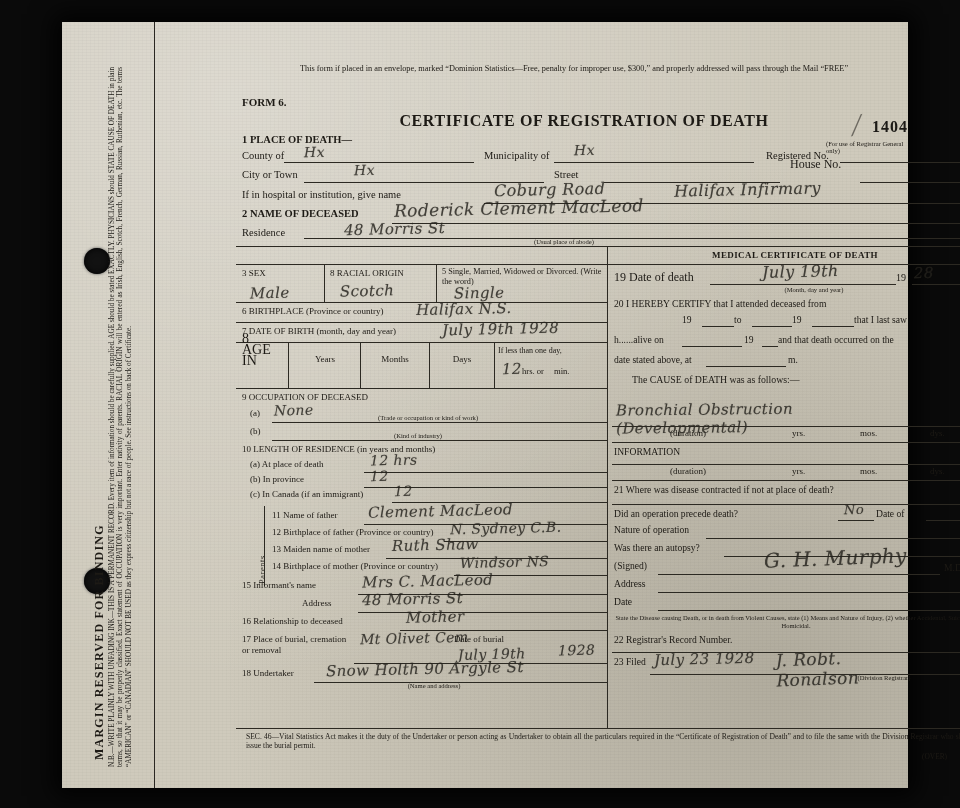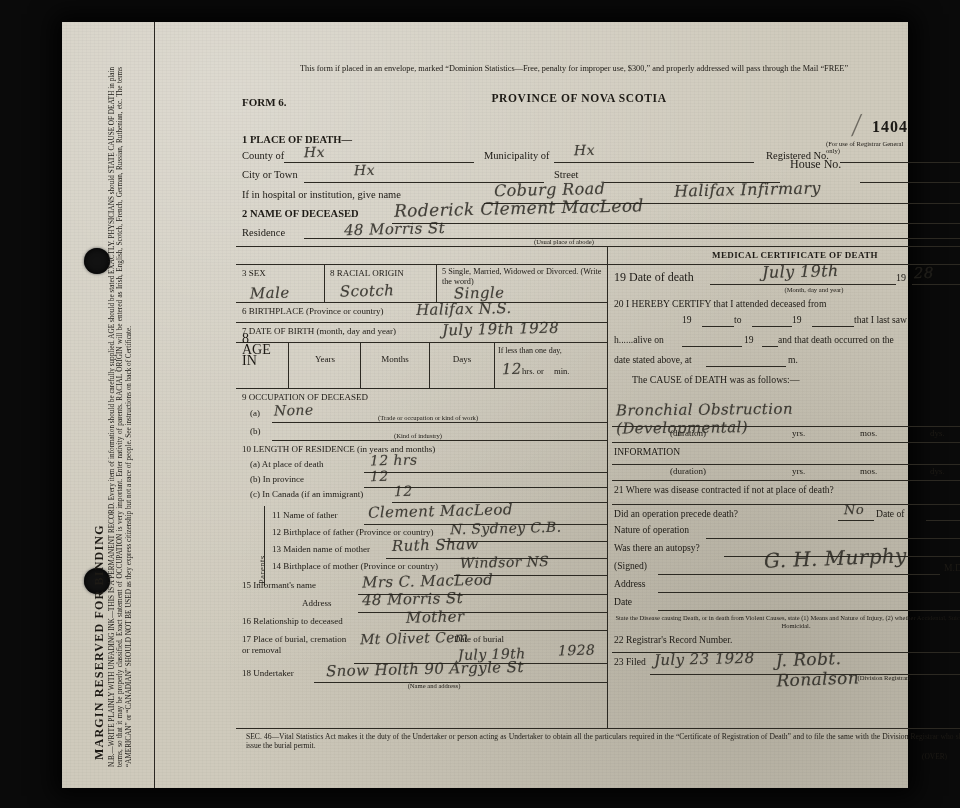--- a/index.html
+++ b/index.html
@@ -64,21 +64,21 @@
     <div class="margin-strip">
       <div class="vert t b binding-label" style="font-size:12px;">MARGIN RESERVED FOR BINDING</div>
       <div class="vert nb-text nb-col" style="left:46px;top:745px;">N.B.—WRITE PLAINLY WITH UNFADING INK—THIS IS A PERMANENT RECORD. Every item of information should be carefully supplied. AGE should be stated EXACTLY. PHYSICIANS should STATE CAUSE OF DEATH in plain terms, so that it may be properly classified. Exact statement of OCCUPATION is very important. Enter nativity of parents. RACIAL ORIGIN will be entered as Irish, English, Scotch, French, German, Russian, Ruthenian, etc. The terms “AMERICAN” or “CANADIAN” SHOULD NOT BE USED as they express citizenship but not a race of people. See instructions on back of Certificate.</div>
     </div>
 
     <div class="frame">
 
       <div class="t center" style="left:100px;top:42px;width:640px;font-size:8.3px;line-height:10px;text-align:center;">This form if placed in an envelope, marked “Dominion Statistics—Free, penalty for improper use, $300,” and properly addressed will pass through the Mail “FREE”</div>
 
       <div class="t b" style="left:88px;top:74px;font-size:11px;">FORM 6.</div>
-      <div class="t b center" style="left:200px;top:70px;width:450px;font-size:11.5px;letter-spacing:.6px;">PROVINCE OF NOVA SCOTIA</div>
+      <div class="t b center" style="left:150px;top:90px;width:560px;font-size:16px;letter-spacing:.6px;">CERTIFICATE OF REGISTRATION OF DEATH</div>
 
       <div class="stamp" style="left:700px;top:86px;font-size:30px;transform:rotate(-12deg);opacity:.55;">⁄</div>
       <div class="stamp" style="left:718px;top:96px;font-size:16px;letter-spacing:1px;">1404</div>
       <div class="t" style="left:672px;top:118px;font-size:6.6px;">(For use of Registrar General only)</div>
 
       <div class="t b" style="left:88px;top:112px;font-size:10.5px;">1 PLACE OF DEATH—</div>
       <div class="t" style="left:88px;top:128px;font-size:10.5px;">County of</div>
       <div class="hw" style="left:150px;top:122px;font-size:14px;">Hx</div>
       <div class="t" style="left:330px;top:128px;font-size:10.5px;">Municipality of</div>
       <div class="hw" style="left:420px;top:120px;font-size:14px;">Hx</div>

